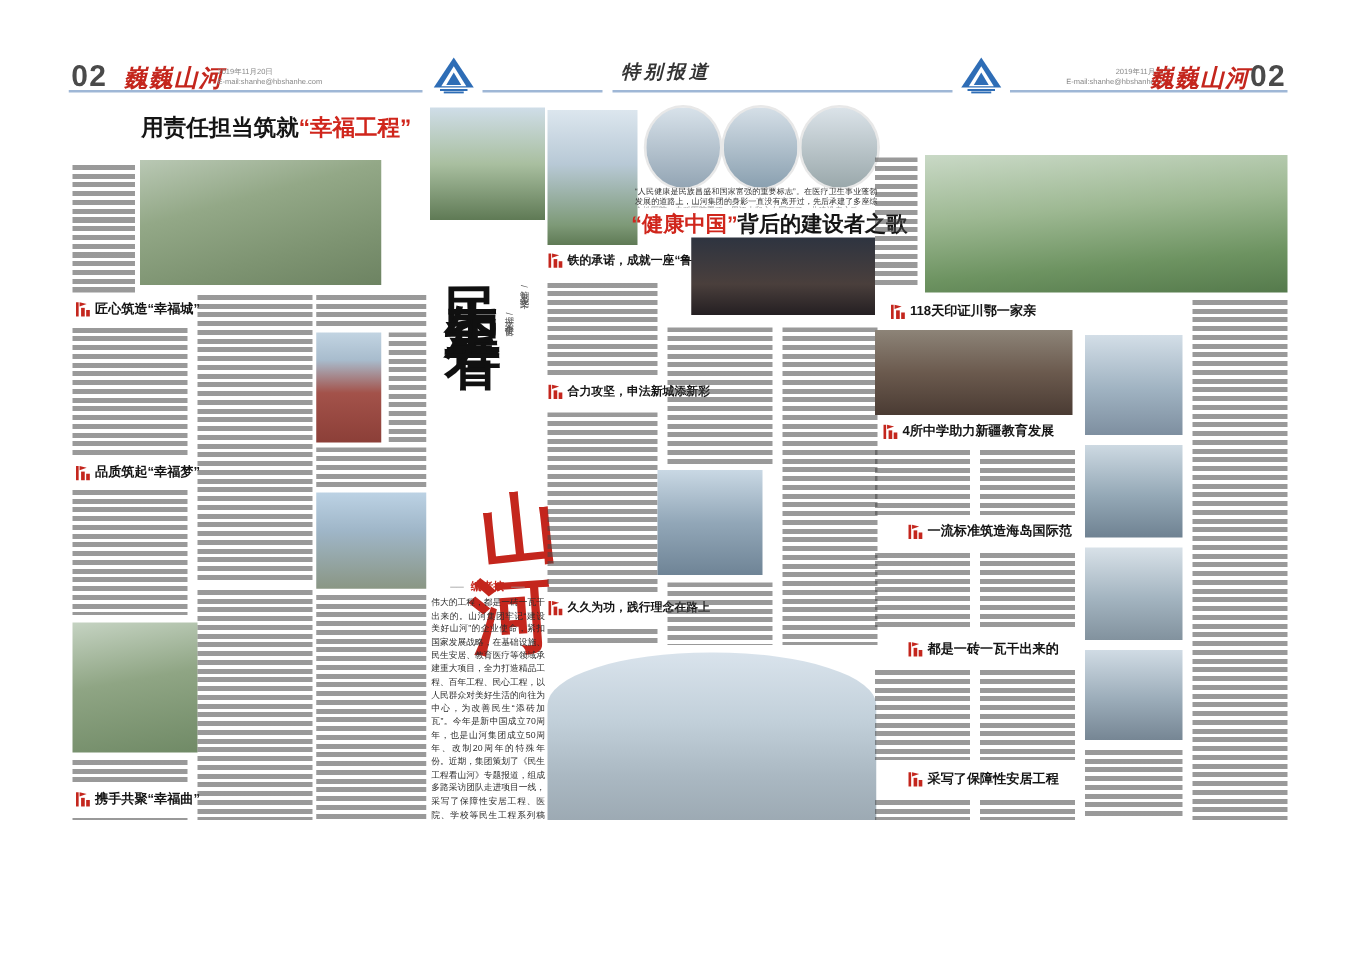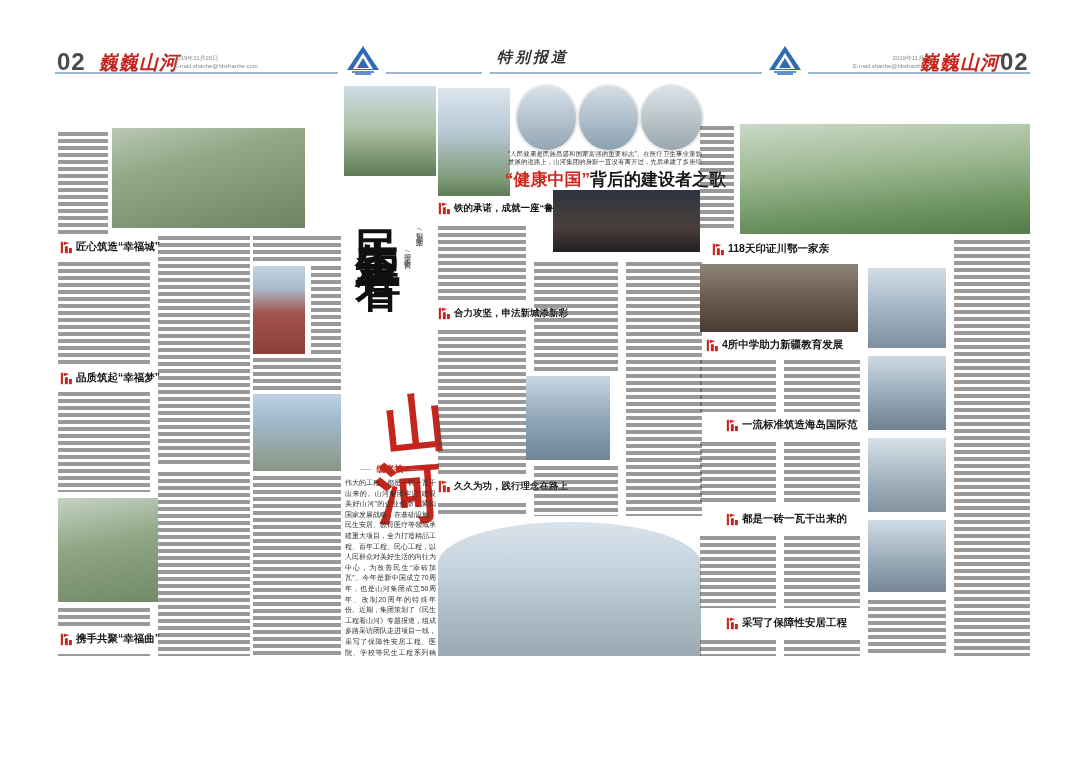--- a/index.html
+++ b/index.html
@@ -67,20 +67,23 @@
     <path d="M6 27 H28 M9 29 H25" stroke="#2e6db6" stroke-width="1.5"></path>
   </svg>
   <div class="hline" style="left:808px;top:72px;width:222px;"></div>
   <div class="dateblock" style="left:853px;top:54px;text-align:right;">
     <div>2019年11月20日</div>
     <div>E-mail:shanhe@hbshanhe.com</div>
   </div>
   <div class="masthead" style="left:920px;top:50px;">巍巍山河</div>
   <div class="pagenum" style="left:1000px;top:48px;">02</div>
 
+  <div class="headline" style="left:76px;top:90px;width:290px;text-align:center;font-size:18px;">
+    <span>用责任担当筑就</span><span class="red">“幸福工程”</span>
+  </div>
 
   <div class="sim" style="left:58px;top:132px;width:50px;height:102px;"></div>
   <div class="photo" style="left:112px;top:128px;width:193px;height:100px;background:linear-gradient(165deg,#b9c8b4 0%,#93a887 35%,#7e9472 70%,#6d8362 100%);"></div>
 
   <div class="subhead" style="left:60px;top:240px;">
     <svg width="13" height="13" viewBox="0 0 16 16">
       <rect x="1" y="1" width="2.6" height="14" fill="#c4261d"></rect>
       <path d="M4.5 1 L11.5 2.6 L4.5 5.2 Z" fill="#c4261d"></path>
       <rect x="6" y="6.5" width="3.6" height="8.5" fill="#c4261d"></rect>
       <rect x="11" y="8.6" width="3.6" height="6.4" fill="#c4261d"></rect>

